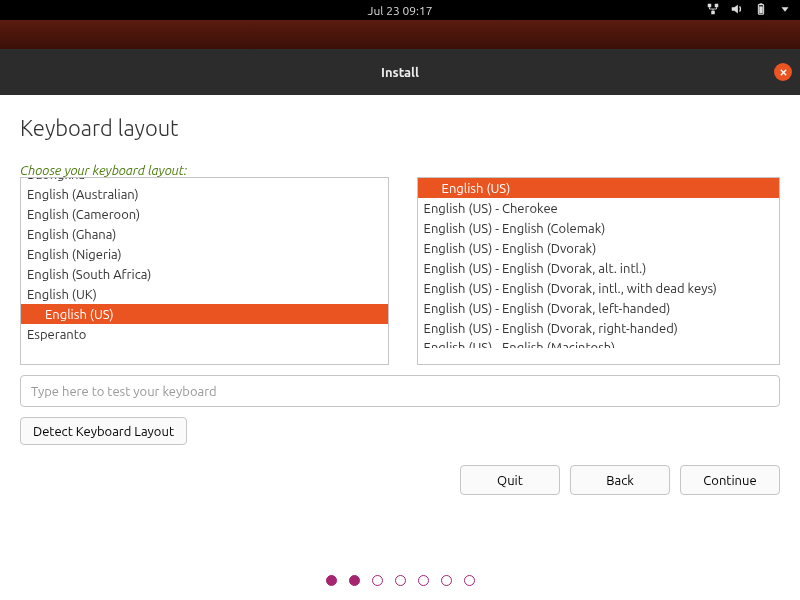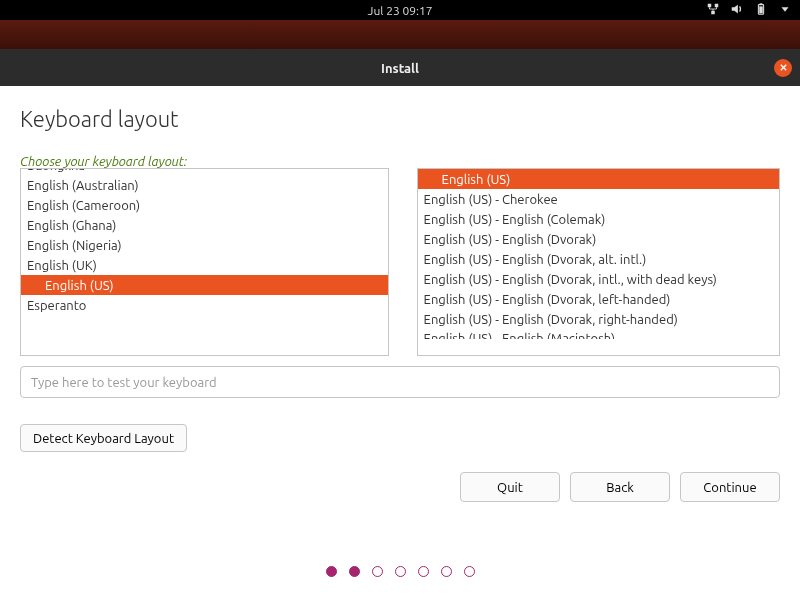--- a/index.html
+++ b/index.html
@@ -23,21 +23,21 @@
       align-items: center;
     }
     .icon-svg { width: 14px; height: 14px; fill: #ddd; }
     
     .orange-strip {
       height: 29px;
       background: linear-gradient(#5a1a0f, #3a1008);
     }
     
     .title-bar {
-      height: 37px;
+      height: 46px;
       background: #2c2c2c;
       color: #eee;
       display: flex;
       align-items: center;
       justify-content: center;
       font-size: 13px;
       font-weight: bold;
       position: relative;
     }
     .close-btn {
@@ -106,21 +106,21 @@
     .list-item.partial-bottom {
       height: 10px;
       padding-top: 2px;
     }
     .test-input {
       width: 100%;
       padding: 8px 10px;
       font-size: 13px;
       border: 1px solid #c6c6c6;
       border-radius: 4px;
-      margin-bottom: 26px;
+      margin-bottom: 10px;
     }
     .test-input::placeholder { color: #999; }
     .detect-btn {
       align-self: flex-start;
       padding: 6px 12px;
       font-size: 13px;
       border: 1px solid #c6c6c6;
       border-radius: 4px;
       background: #fafafa;
       cursor: pointer;
@@ -213,20 +213,21 @@
   <h1 class="page-title">Keyboard layout</h1>
   <div class="instruction">Choose your keyboard layout:</div>
 
   <div class="lists-row">
     <div class="list-box left" id="left-list">
         <div class="list-item partial-top">Dzongkha</div>
         <div class="list-item">English (Australian)</div>
         <div class="list-item">English (Cameroon)</div>
         <div class="list-item">English (Ghana)</div>
         <div class="list-item">English (Nigeria)</div>
+        <div class="list-item">English (South Africa)</div>
         <div class="list-item">English (UK)</div>
         <div class="list-item selected">English (US)</div>
         <div class="list-item">Esperanto</div>
       </div>
     <div class="list-box" id="right-list">
         <div class="list-item selected">English (US)</div>
         <div class="list-item">English (US) - Cherokee</div>
         <div class="list-item">English (US) - English (Colemak)</div>
         <div class="list-item">English (US) - English (Dvorak)</div>
         <div class="list-item">English (US) - English (Dvorak, alt. intl.)</div>

